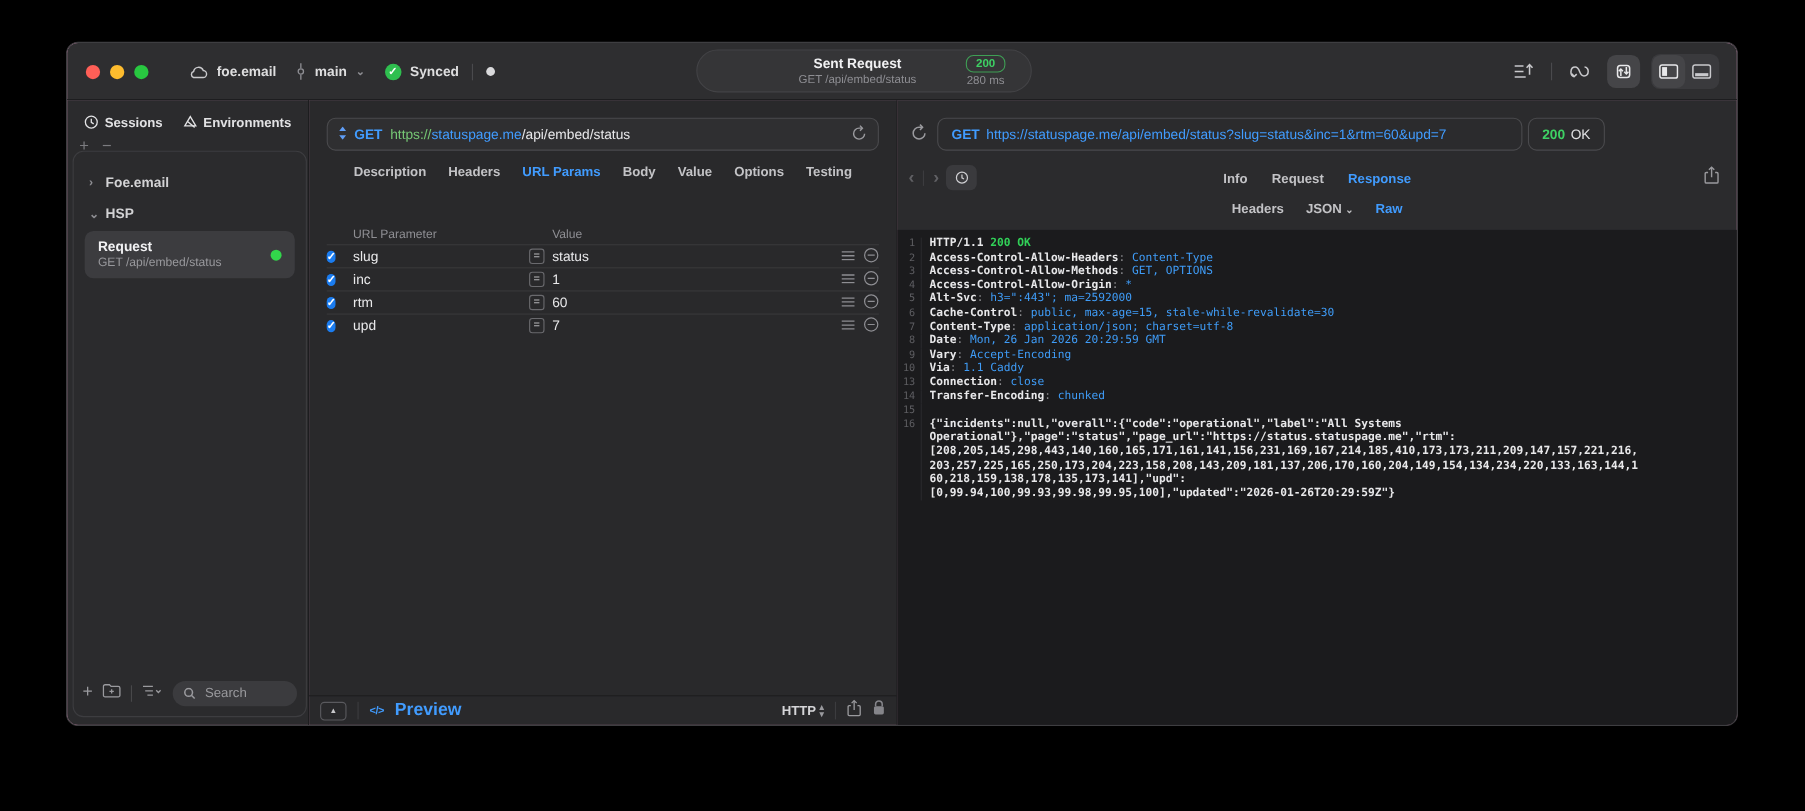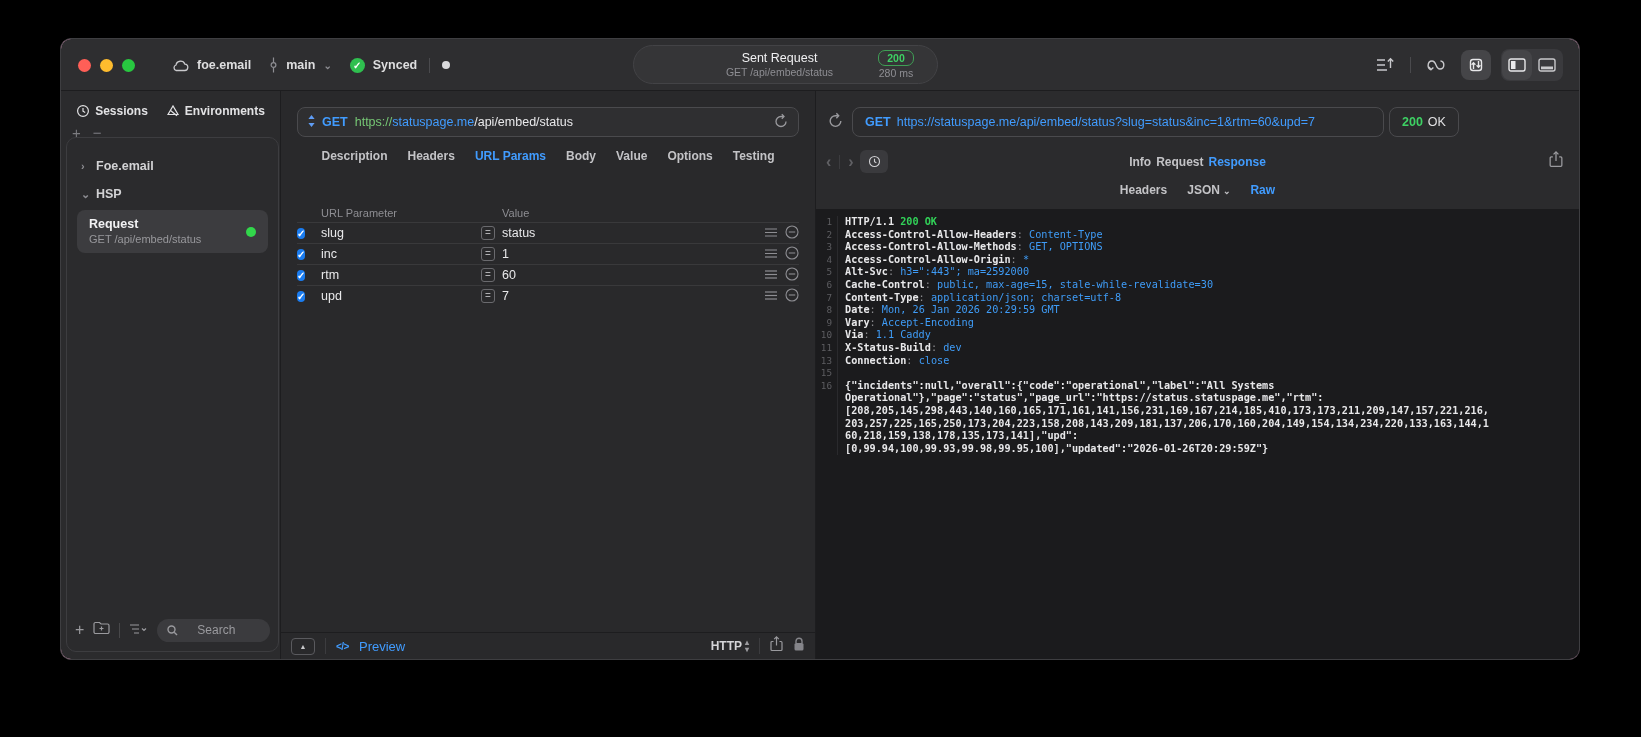--- a/index.html
+++ b/index.html
@@ -15,21 +15,21 @@
   .tl.r{background:#ff5f57} .tl.y{background:#febc2e} .tl.g{background:#28c840}
   .tb-left { position:absolute; left:110px; top:0; height:52px; display:flex; align-items:center; gap:8px; color:#dededf; font-size:12.5px; font-weight:600; }
   .tb-left svg { display:block; }
   .tb-sep { width:1px; height:15px; background:#4a4a4d; margin:0 4px; }
   .tb-dot { width:8px; height:8px; border-radius:50%; background:#d9d9db; }
   .sync-badge { width:15px; height:15px; border-radius:50%; background:#2fbf4f; color:#fff; font-size:10px; line-height:15px; text-align:center; font-weight:700; }
   .center-pill { position:absolute; left:572px; top:6px; width:305px; height:39px; border-radius:20px;
                  background:#353537; border:1px solid #434346; display:flex; align-items:center; }
   .cp-spacer { width:58px; }
   .cp-text { flex:1; text-align:center; }
-  .cp-title { font-size:12.5px; font-weight:400; color:#f1f1f3; }
+  .cp-title { font-size:12.5px; font-weight:700; color:#f1f1f3; }
   .cp-sub { font-size:10.5px; color:#8e8e93; margin-top:1px; }
   .cp-status { width:58px; margin-right:12px; display:flex; flex-direction:column; align-items:center; gap:1px; }
   .cp-code { font-size:10.5px; font-weight:700; color:#3ed164; border:1px solid #3f9f55; border-radius:7px; padding:0 8px; line-height:14px; }
   .cp-time { font-size:10.5px; color:#8e8e93; }
   .tb-icons { position:absolute; right:16px; top:10px; display:flex; align-items:center; gap:10px; color:#c9c9cc; }
   .ic-btn { width:30px; height:30px; display:flex; align-items:center; justify-content:center; border-radius:8px; }
   .ic-btn.hl { background:#454548; }
   .ic-group { display:flex; align-items:center; background:#3a3a3d; border-radius:8px; padding:1px; }
   .tb-icons .vsep { width:1px; height:16px; background:#4a4a4d; }
 
@@ -47,21 +47,21 @@
   .sb-box { position:absolute; left:5px; right:1px; top:46px; bottom:7px; border:1px solid #3d3d40; border-radius:10px; }
   .sb-tree { padding:14px 10px 0 10px; }
   .tree-item { display:flex; align-items:center; gap:7px; height:28px; color:#d2d2d4; font-size:12.5px; font-weight:600; padding-left:4px; }
   .tree-chev { color:#8e8e93; font-size:11px; width:8px; }
   .req-card { position:relative; margin-top:2px; background:#3c3c3f; border-radius:8px; padding:7px 12px 8px 12px; }
   .req-title { font-size:12.5px; font-weight:700; color:#f2f2f4; }
   .req-sub { font-size:11px; color:#98989c; margin-top:2px; }
   .req-dot { position:absolute; right:12px; top:50%; margin-top:-5px; width:10px; height:10px; border-radius:50%; background:#32d74b; }
   .sb-toolbar { position:absolute; left:8px; right:8px; bottom:7px; height:28px; display:flex; align-items:center; gap:9px; color:#9a9a9e; }
   .sb-toolbar .vsep { width:1px; height:15px; background:#48484a; }
-  .search-pill { flex:1; height:23px; background:#3b3b3e; border-radius:12px; display:flex; align-items:center; gap:19px; padding:0 10px; }
+  .search-pill { flex:1; height:23px; background:#3b3b3e; border-radius:12px; display:flex; align-items:center; gap:8px; padding:0 10px; }
   .search-pill span { font-size:12px; color:#9a9a9e; }
 
   
   .url-bar { margin:16px 16px 0 16px; height:30px; border:1px solid #4a4a4d; border-radius:8px; background:#2f2f31;
              display:flex; align-items:center; padding:0 10px; gap:7px; font-size:12.5px; }
   .method { color:#419cff; font-weight:700; }
   .u-scheme { color:#76c775; } .u-host { color:#419cff; } .u-path { color:#e9e9eb; }
   .url-bar .spacer { flex:1; }
   .ed-tabs { height:37px; display:flex; align-items:center; justify-content:center; gap:20px; }
   .tab { font-size:12px; font-weight:600; color:#c3c3c6; cursor:default; }
@@ -74,36 +74,36 @@
             border-top:1px solid #39393b; font-size:12.5px; color:#e9e9eb; }
   .pt-row.addrow { color:#76767a; }
   .cbx { width:14px; height:14px; border-radius:4px; background:#1a7cf0; color:#fff; font-size:10px; line-height:14px; text-align:center; font-weight:700; }
   .eqwrap { display:flex; align-items:center; gap:7px; }
   .eqbox { width:14px; height:14px; border:1px solid #6a6a6e; border-radius:3px; color:#b0b0b3; font-size:10px; line-height:12px; text-align:center; }
   .rowicons { display:flex; align-items:center; gap:8px; color:#8e8e93; justify-content:flex-end; }
   .ed-footer { margin-top:auto; height:27px; border-top:1px solid #1d1d1f; display:flex; align-items:center; padding:0 10px; gap:10px; }
   .collapse-box { width:24px; height:17px; border:1px solid #5a5a5e; border-radius:4px; display:flex; align-items:center; justify-content:center; color:#c9c9cc; font-size:7px; }
   .ed-footer .vsep { width:1px; height:16px; background:#3c3c3f; }
   .code-glyph { color:#419cff; font-weight:700; font-size:10px; letter-spacing:-0.5px; }
-  .preview-lbl { color:#419cff; font-size:13px; font-weight:400; }
+  .preview-lbl { color:#419cff; font-size:16px; font-weight:700; }
   .proto { color:#d5d5d8; font-size:12px; font-weight:600; display:flex; align-items:center; gap:3px; }
   .updn { color:#9a9a9e; font-size:8px; line-height:7px; display:inline-flex; flex-direction:column; }
 
   
   .resp-top { margin:16px 0 0 12px; height:30px; display:flex; align-items:center; }
   .resend { color:#9a9a9e; margin-right:9px; }
   .resp-url { width:532px; height:30px; border:1px solid #4a4a4d; border-radius:8px; display:flex; align-items:center;
               padding:0 12px; gap:6px; font-size:12.5px; color:#419cff; overflow:hidden; white-space:nowrap; }
   .resp-status { margin-left:5px; height:30px; border:1px solid #4a4a4d; border-radius:8px; display:flex; align-items:center; gap:5px; padding:0 12px; font-size:12.5px; }
   .st-code { color:#3ed164; font-weight:700; } .st-ok { color:#e0e0e2; }
   .resp-nav { position:relative; height:30px; margin-top:10px; }
   .nav-chevs { position:absolute; left:10px; top:0; height:30px; display:flex; align-items:center; gap:8px; color:#606064; font-size:16px; font-weight:600; }
   .nav-chevs .vsep { width:1px; height:14px; background:#3c3c3f; }
   .clock-btn { position:absolute; left:44px; top:3px; width:28px; height:23px; background:#3a3a3d; border-radius:6px; display:flex; align-items:center; justify-content:center; color:#d0d0d3; }
-  .resp-tabs { position:absolute; left:0; right:0; top:0; height:30px; display:flex; align-items:center; justify-content:center; gap:5px; }
+  .resp-tabs { position:absolute; left:0; right:0; top:0; height:30px; display:flex; align-items:center; justify-content:center; gap:22px; }
   .share-right { position:absolute; right:16px; top:4px; color:#9a9a9e; }
   .resp-subtabs { height:26px; display:flex; align-items:center; justify-content:center; gap:20px; }
   .subchev { color:#c3c3c6; font-size:9px; margin-left:3px; }
 
   .code { flex:1; background:#1b1b1d; margin-top:6px; padding-top:7px; overflow:hidden;
           font-family:"DejaVu Sans Mono", monospace; font-size:10.2px; }
   .code-line { display:flex; }
   .ln { width:22px; flex-shrink:0; text-align:right; padding-right:5px; color:#5d5d61; font-size:9.3px; line-height:12.6px; border-right:1px solid #2a2a2d; }
   .lc { flex:1; padding-left:7px; padding-right:44px; white-space:pre-wrap; word-break:break-all; line-height:12.6px; min-height:12.6px; }
   .cw { color:#e8e8ea; font-weight:700; }
@@ -500,26 +500,26 @@
             </div>
             <div class="code-line">
               <div class="ln">9</div>
               <div class="lc"><span class="cw">Vary</span><span class="cd">: </span><span class="cb">Accept-Encoding</span></div>
             </div>
             <div class="code-line">
               <div class="ln">10</div>
               <div class="lc"><span class="cw">Via</span><span class="cd">: </span><span class="cb">1.1 Caddy</span></div>
             </div>
             <div class="code-line">
-              <div class="ln">11</div>
-              <div class="lc"><span class="cw">X-Status-Build</span><span class="cd">: </span><span class="cb">dev</span></div>
-            </div>
-            <div class="code-line">
               <div class="ln">13</div>
               <div class="lc"><span class="cw">Connection</span><span class="cd">: </span><span class="cb">close</span></div>
+            </div>
+            <div class="code-line">
+              <div class="ln">14</div>
+              <div class="lc"><span class="cw">Transfer-Encoding</span><span class="cd">: </span><span class="cb">chunked</span></div>
             </div>
             <div class="code-line">
               <div class="ln">15</div>
               <div class="lc"></div>
             </div>
             <div class="code-line">
               <div class="ln">16</div>
               <div class="lc"><span class="cw">{"incidents":null,"overall":{"code":"operational","label":"All Systems
 Operational"},"page":"status","page_url":"https://status.statuspage.me","rtm":
 [208,205,145,298,443,140,160,165,171,161,141,156,231,169,167,214,185,410,173,173,211,209,147,157,221,216,

